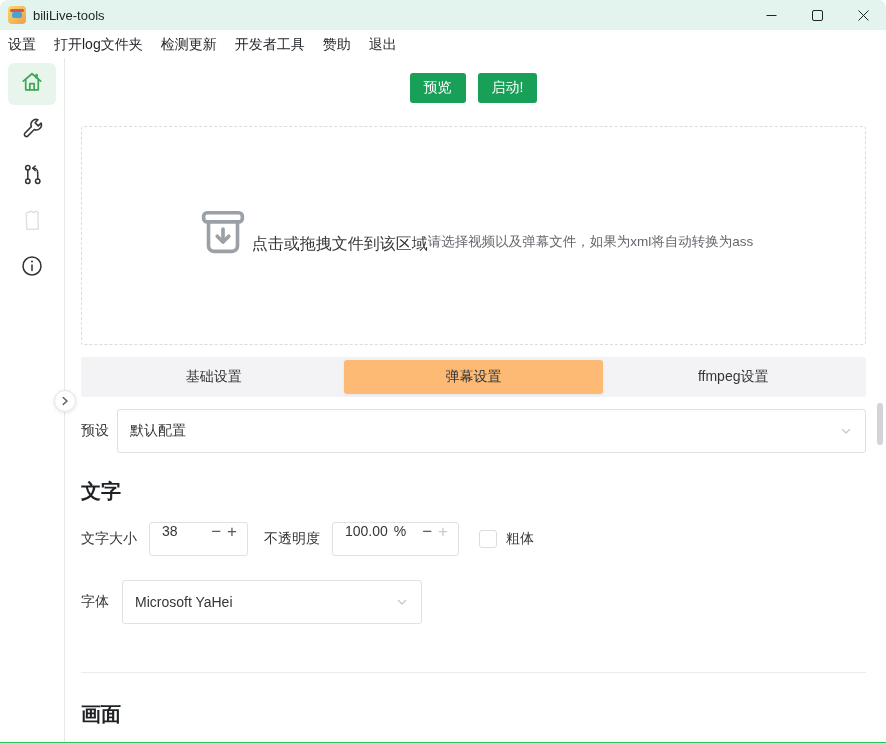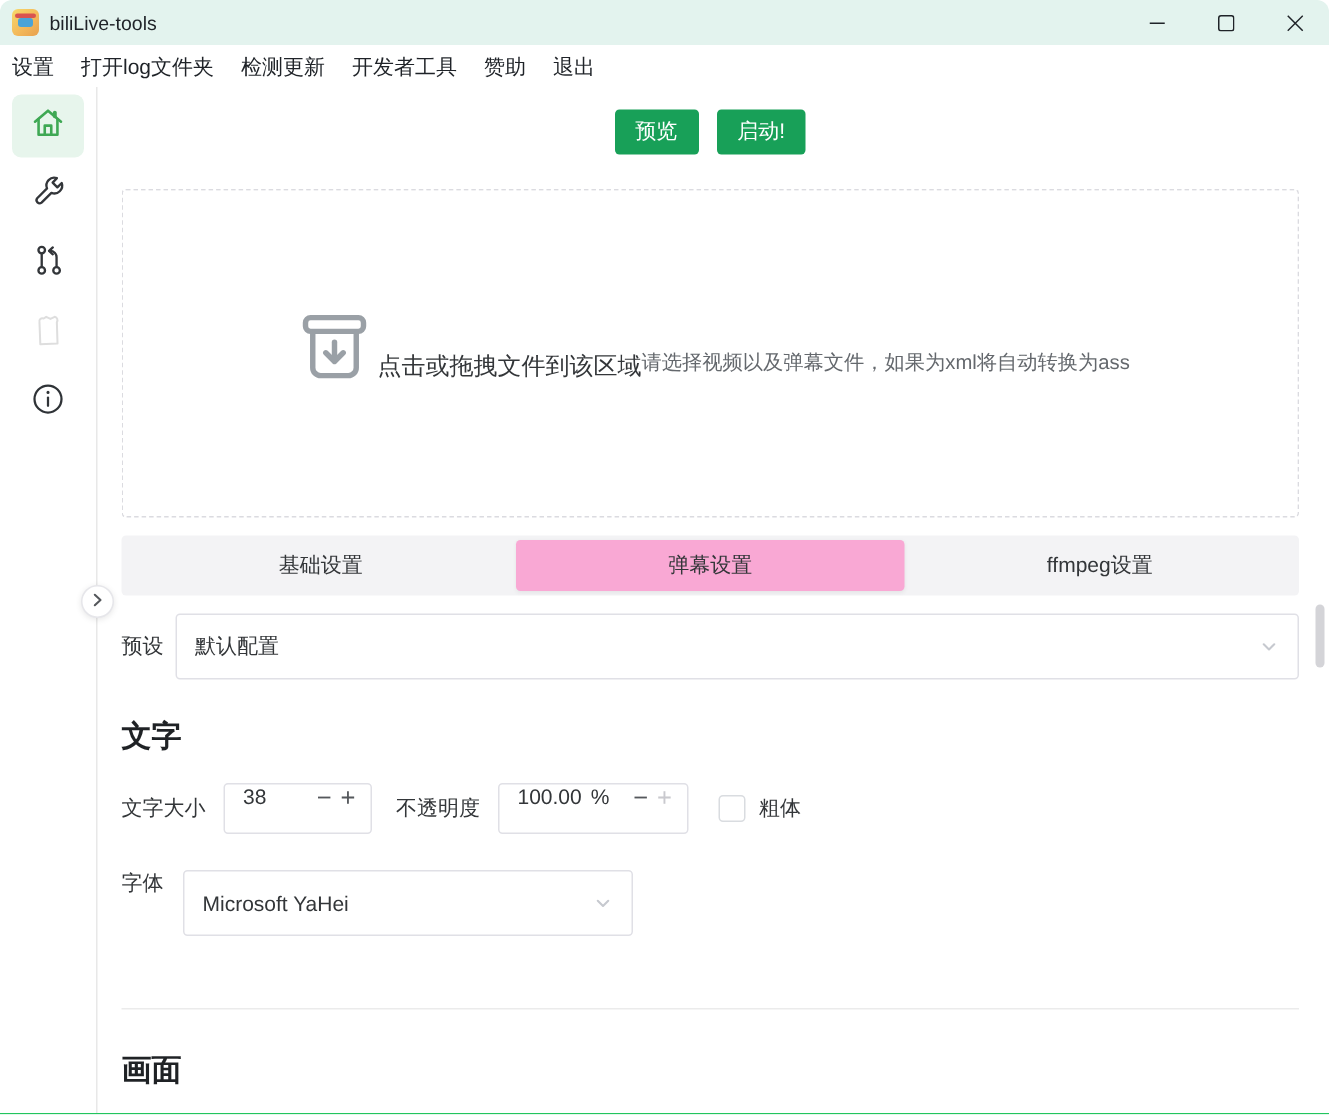--- a/index.html
+++ b/index.html
@@ -54,21 +54,21 @@
               display:flex; flex-direction:row; align-items:center; justify-content:center;
               background:#fff; }
   .dropzone-title { font-size:16px; color:#333639; margin-top:18px; }
   .dropzone-sub { font-size:13.5px; color:#64686d; margin-top:13px; }
 
   
   .tabs { margin-top:12px; height:40px; background:#f3f3f5; border-radius:3px; display:flex;
           padding:3px; align-items:stretch; }
   .tab { flex:1; display:flex; align-items:center; justify-content:center; font-size:14px;
          color:#333639; border-radius:3px; cursor:pointer; }
-  .tab.active { background:#f9a8d4; box-shadow:0 1px 3px rgba(0,0,0,.06);text-align:center; }
+  .tab.active { background:#fdba74; box-shadow:0 1px 3px rgba(0,0,0,.06);text-align:center; }
 
   
   .preset-row { margin-top:12px; display:flex; align-items:center; }
   .field-label { font-size:14px; color:#333639; flex:none; }
   .select { height:44px; border:1px solid #e0e0e6; border-radius:3px; background:#fff;
             display:flex; align-items:center; padding:0 12px; font-size:14px; color:#333639;
             position:relative; cursor:pointer; }
   .select .chev { margin-left:auto; display:flex; align-items:center; }
   .preset-row .select { flex:1; margin-left:8px; }
 
@@ -88,21 +88,21 @@
   .step-btn.disabled { color:#c9c9ce; }
   .w-size { width:99px; }
   .w-opacity { width:127px; }
   .gap-lbl { margin-left:16px; }
   .checkbox { width:18px; height:18px; border:1px solid #d9dce0; border-radius:3px; background:#fff;
               margin-left:20px; flex:none; cursor:pointer; }
   .chk-label { margin-left:9px; }
   .lbl-gap { margin-right:12px; }
 
   
-  .font-row { margin-top:24px; display:flex; align-items:flex-start; }
+  .font-row { margin-top:24px; display:flex; align-items:center; }
   .font-row .select { width:300px; margin-left:13px; }
 
   .divider { margin-top:48px; height:1px; background:#ebebeb; }
 
   
   .scroll-thumb { position:absolute; right:3px; top:345px; width:6px; height:42px;
                   background:#d4d4d8; border-radius:3px; }
 </style>
 </head>
 <body>

